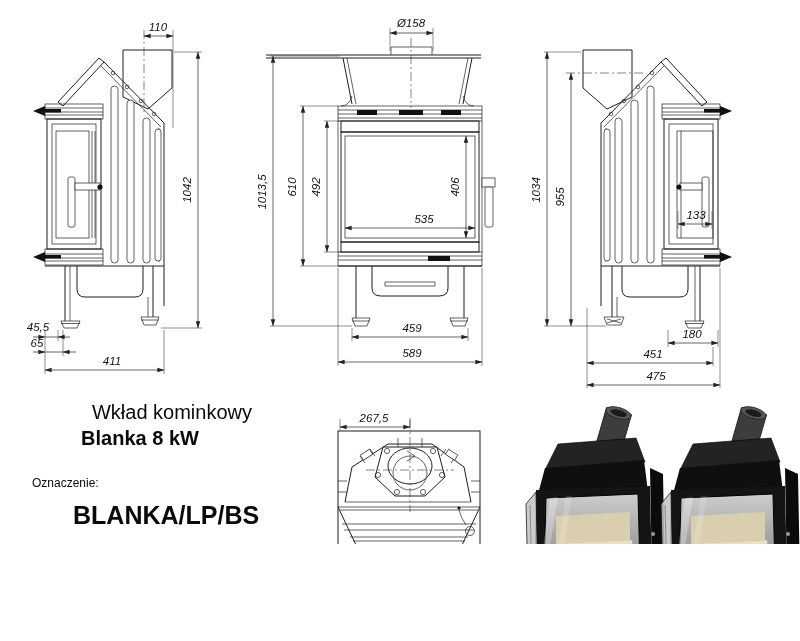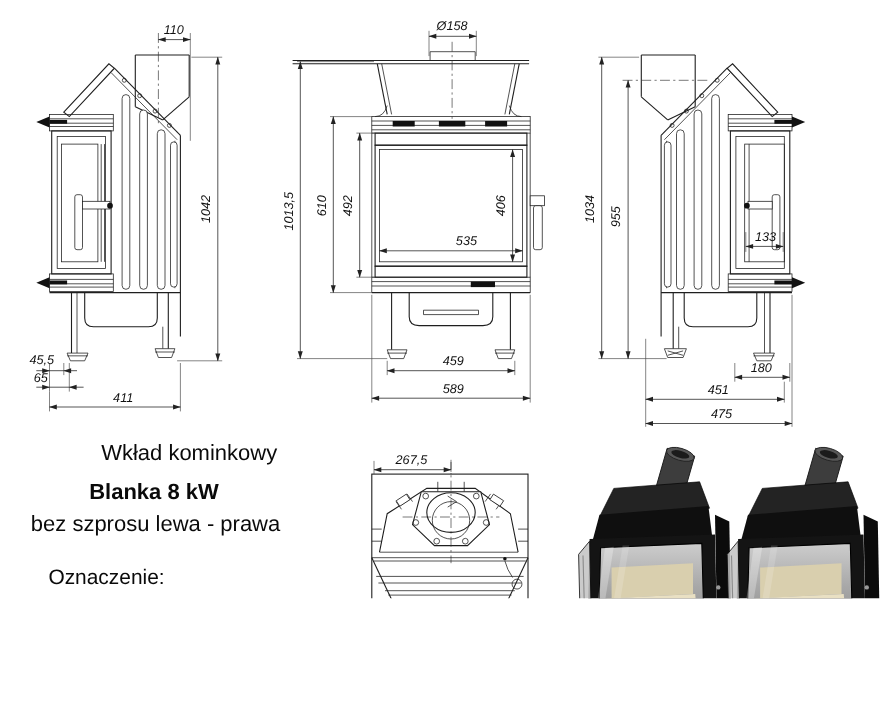--- a/index.html
+++ b/index.html
@@ -9,23 +9,23 @@
   .ln{stroke:#1f1f1f;stroke-width:1;fill:none;}
   .lm{stroke:#1f1f1f;stroke-width:0.7;fill:none;}
   .lt{stroke:#444;stroke-width:0.6;fill:none;}
   .dim{stroke:#222;stroke-width:0.7;fill:none;}
   .cl{stroke:#333;stroke-width:0.6;fill:none;stroke-dasharray:9 3 2 3;}
   .dtx{font:italic 11.5px "Liberation Sans",sans-serif;fill:#111;}
   .blk{fill:#111;stroke:none;}
   .wfill{fill:#fff;}
   .titleblock{position:absolute;left:28px;top:401px;width:224px;color:#0a0a0a;}
   .t1{font-size:20px;text-align:right;}
-  .t2{font-size:20px;font-weight:bold;text-align:center;margin-top:13px;}
+  .t2{font-size:20px;font-weight:bold;text-align:center;margin-top:3px;}
   .t3{font-size:20px;text-align:center;margin-top:6px;white-space:nowrap;}
-  .t4{font-size:19px;text-align:left;margin-top:26px;margin-left:16px;}
+  .t4{font-size:12px;text-align:left;margin-top:26px;margin-left:4px;}
   .t5{font-size:25px;font-weight:bold;margin-top:11px;margin-left:45px;white-space:nowrap;}
 </style>
 </head>
 <body>
 
 <div class="sheet">
 
 <svg width="800" height="641" viewBox="0 0 800 641">
   <defs>
     <marker id="ar" viewBox="0 0 10 10" refX="9.5" refY="5" markerWidth="9" markerHeight="7" markerUnits="userSpaceOnUse" orient="auto-start-reverse">
@@ -397,17 +397,17 @@
     <ellipse cx="553" cy="626" rx="8" ry="3.5" fill="#000"></ellipse>
     <ellipse cx="611" cy="624" rx="8" ry="3.5" fill="#000"></ellipse>
     <ellipse cx="644" cy="612" rx="6" ry="3" fill="#000"></ellipse>
   </g>
   <use href="#fp-unit" x="135" y="0"></use>
 </svg>
 
 <div class="titleblock">
   <div class="t1">Wkład kominkowy</div>
   <div class="t2">Blanka 8 kW</div>
-  <div class="t3">bez szprosu lewa - prawa</div>
   <div class="t4">Oznaczenie:</div>
+  <div class="t5">BLANKA/LP/BS</div>
 </div>
 
 </div>
 
 </body></html>

